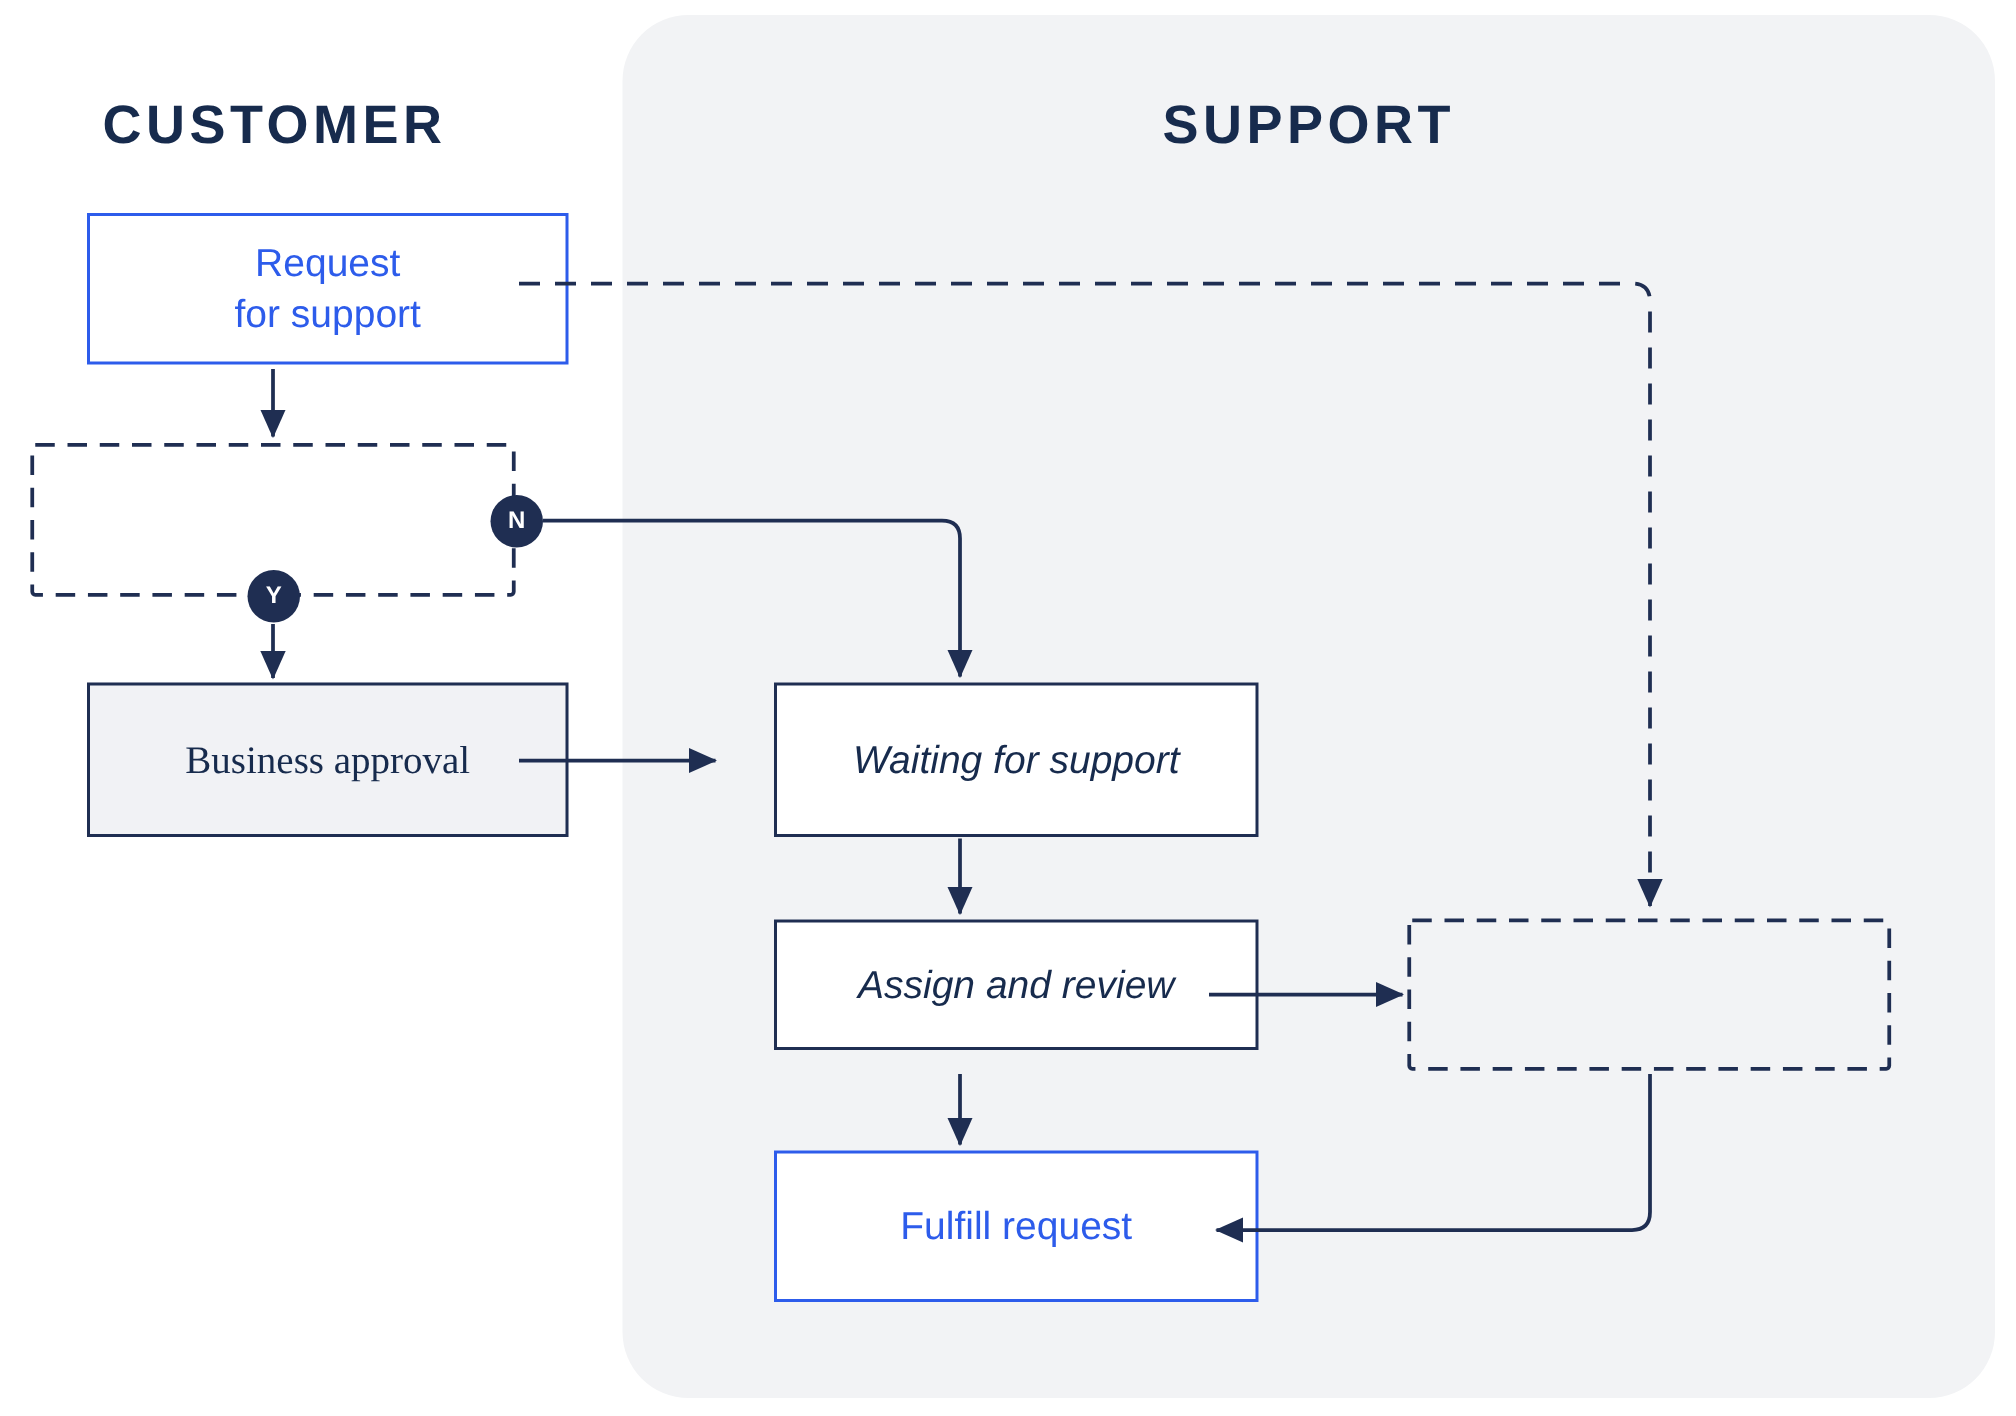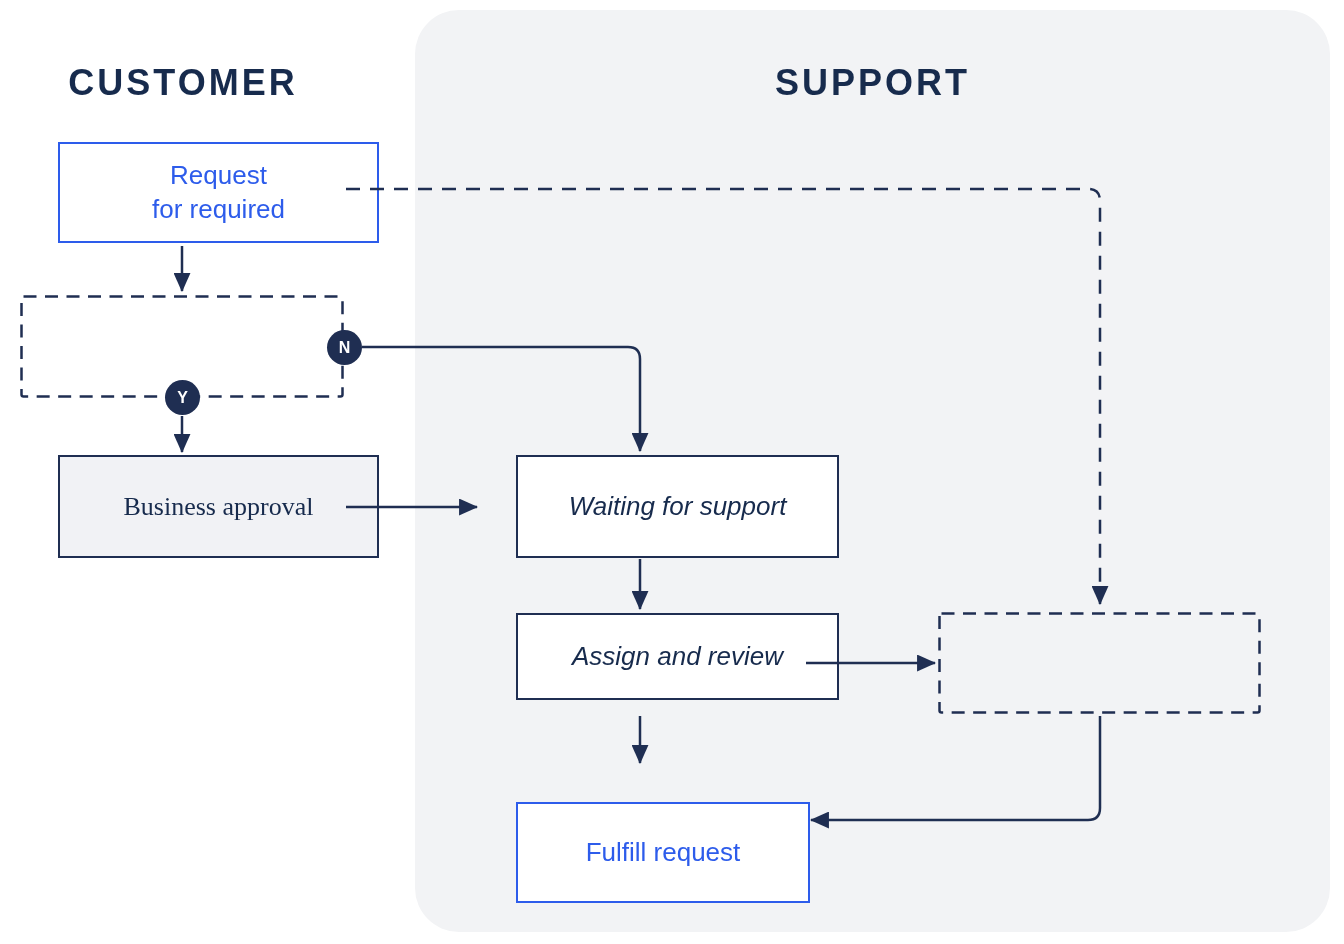--- a/index.html
+++ b/index.html
@@ -65,21 +65,21 @@
   .node.fill-gray  { background: var(--gray-box-bg); }
   .node.fill-white { background: var(--white-box-bg); font-style: italic; }
 
   
   .n-request  { left: 22px;  top: 142px; width: 321px; height: 101px; }
   .n-approval { left: 23px;  top: 298px; width: 318px; height: 97px;  }
   .n-business { left: 22px;  top: 455px; width: 321px; height: 103px; font-family: Liberation Serif, serif; }
   .n-waiting  { left: 480px; top: 455px; width: 323px; height: 103px; }
   .n-assign   { left: 480px; top: 613px; width: 323px; height: 87px; }
   .n-pending  { left: 941px; top: 615px; width: 317px; height: 96px;  }
-  .n-fulfill  { left: 480px; top: 802px; width: 294px; height: 101px; }
+  .n-fulfill  { left: 480px; top: 767px; width: 323px; height: 101px; }
 
   .badge {
     position: absolute;
     width: 35px; height: 35px;
     border-radius: 50%;
     background: var(--navy);
     color: #ffffff;
     font-size: 16px;
     font-weight: bold;
     display: flex;
@@ -112,21 +112,21 @@
 <div class="canvas">
 
   <div class="panel"></div>
 
   <div class="lane-title customer">CUSTOMER</div>
   <div class="lane-title support">SUPPORT</div>
 
   <div class="node primary n-request">
     <div>
       <div>Request</div>
-      <div>for required</div>
+      <div>for support</div>
     </div>
   </div>
 
 
   <div class="node solid fill-gray n-business">
     <span>Business approval</span>
   </div>
 
   <div class="node solid fill-white n-waiting">
     <span>Waiting for support</span>

